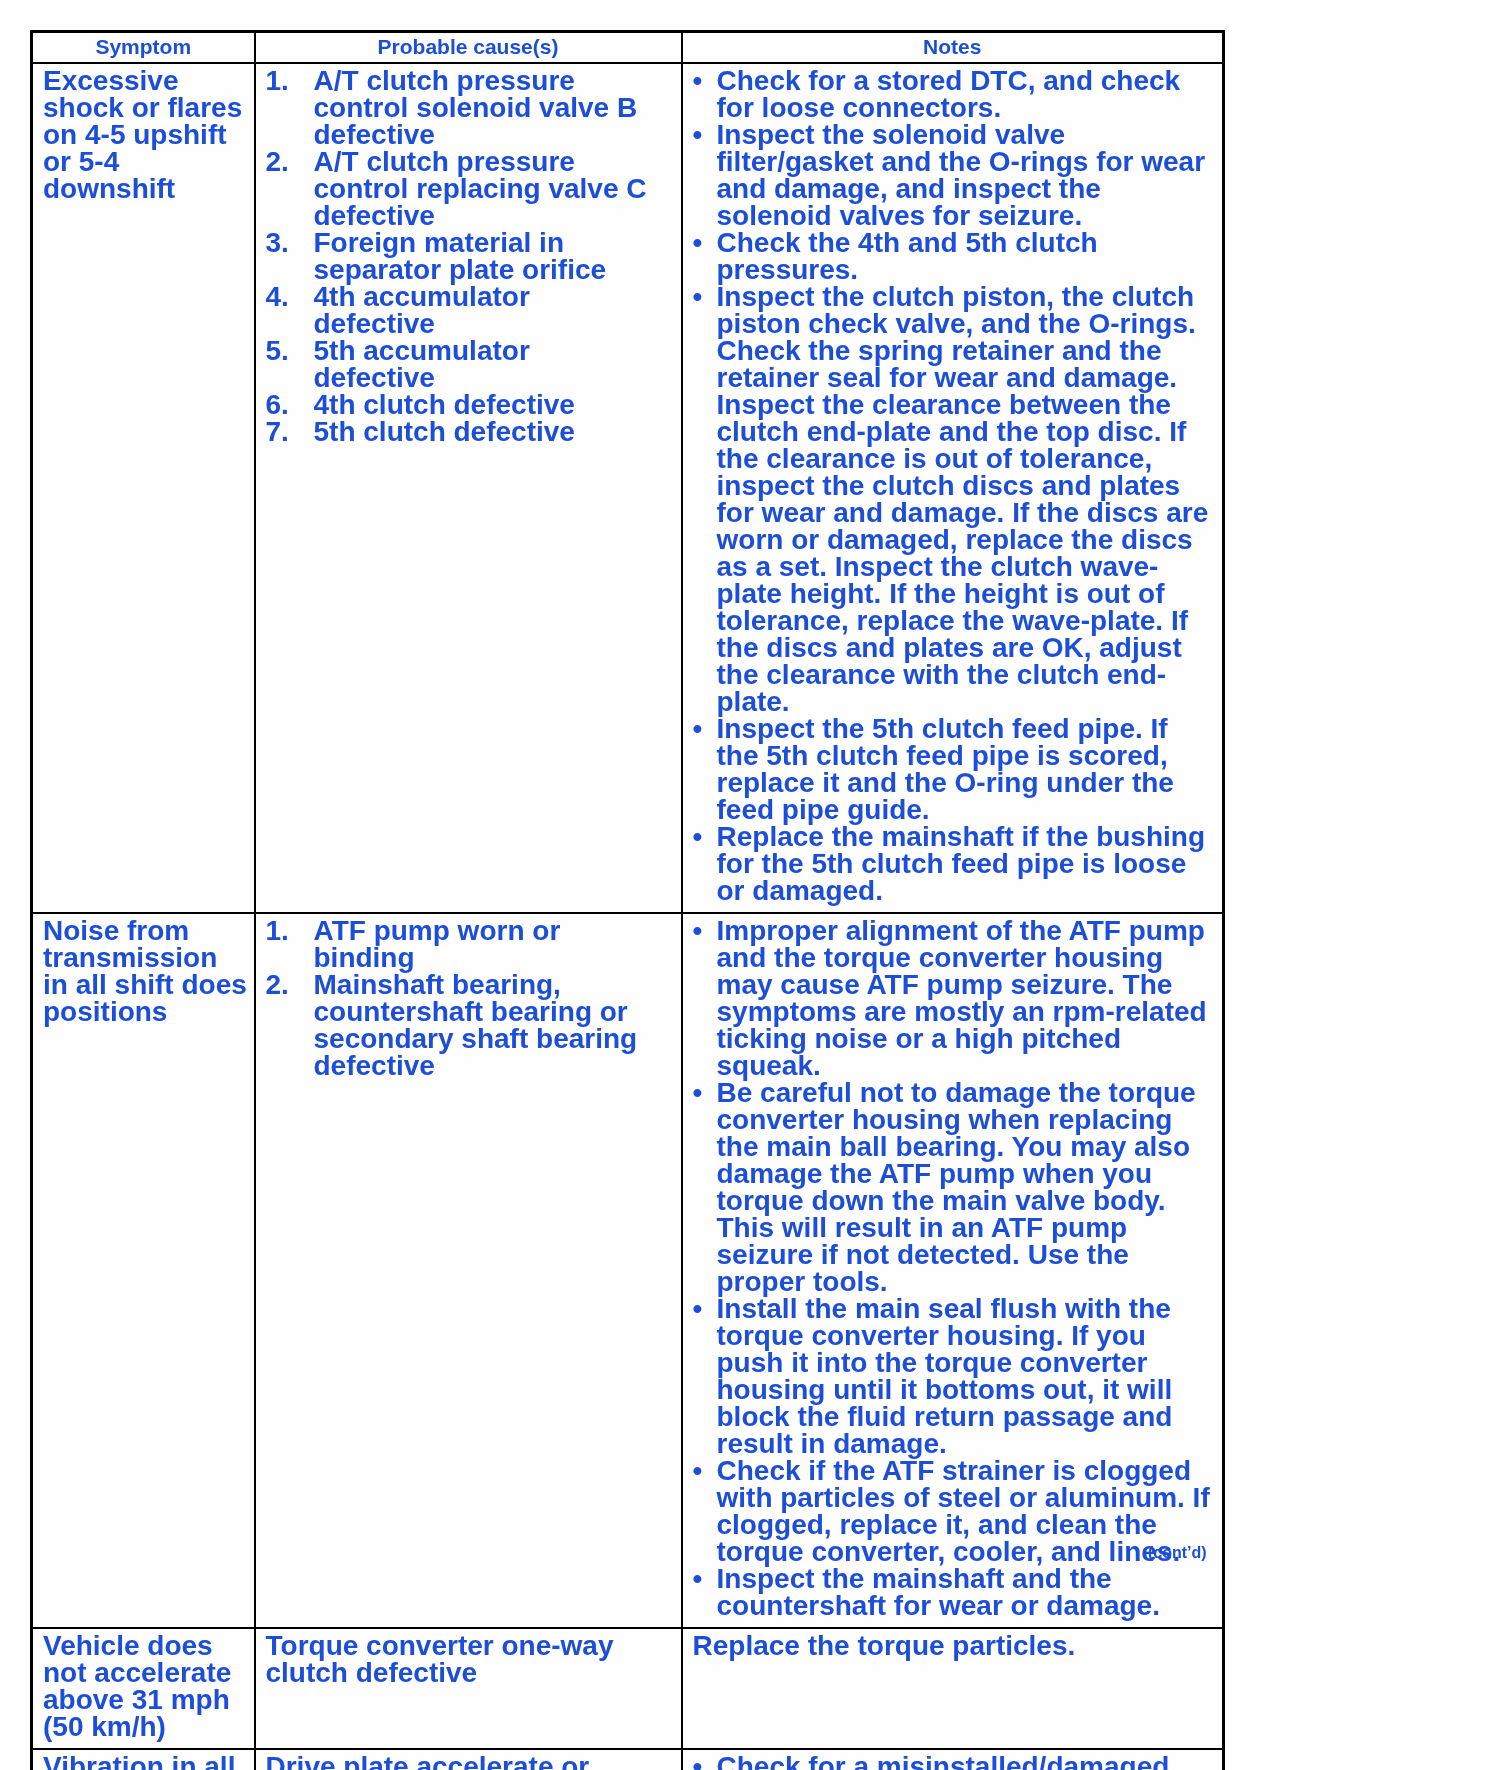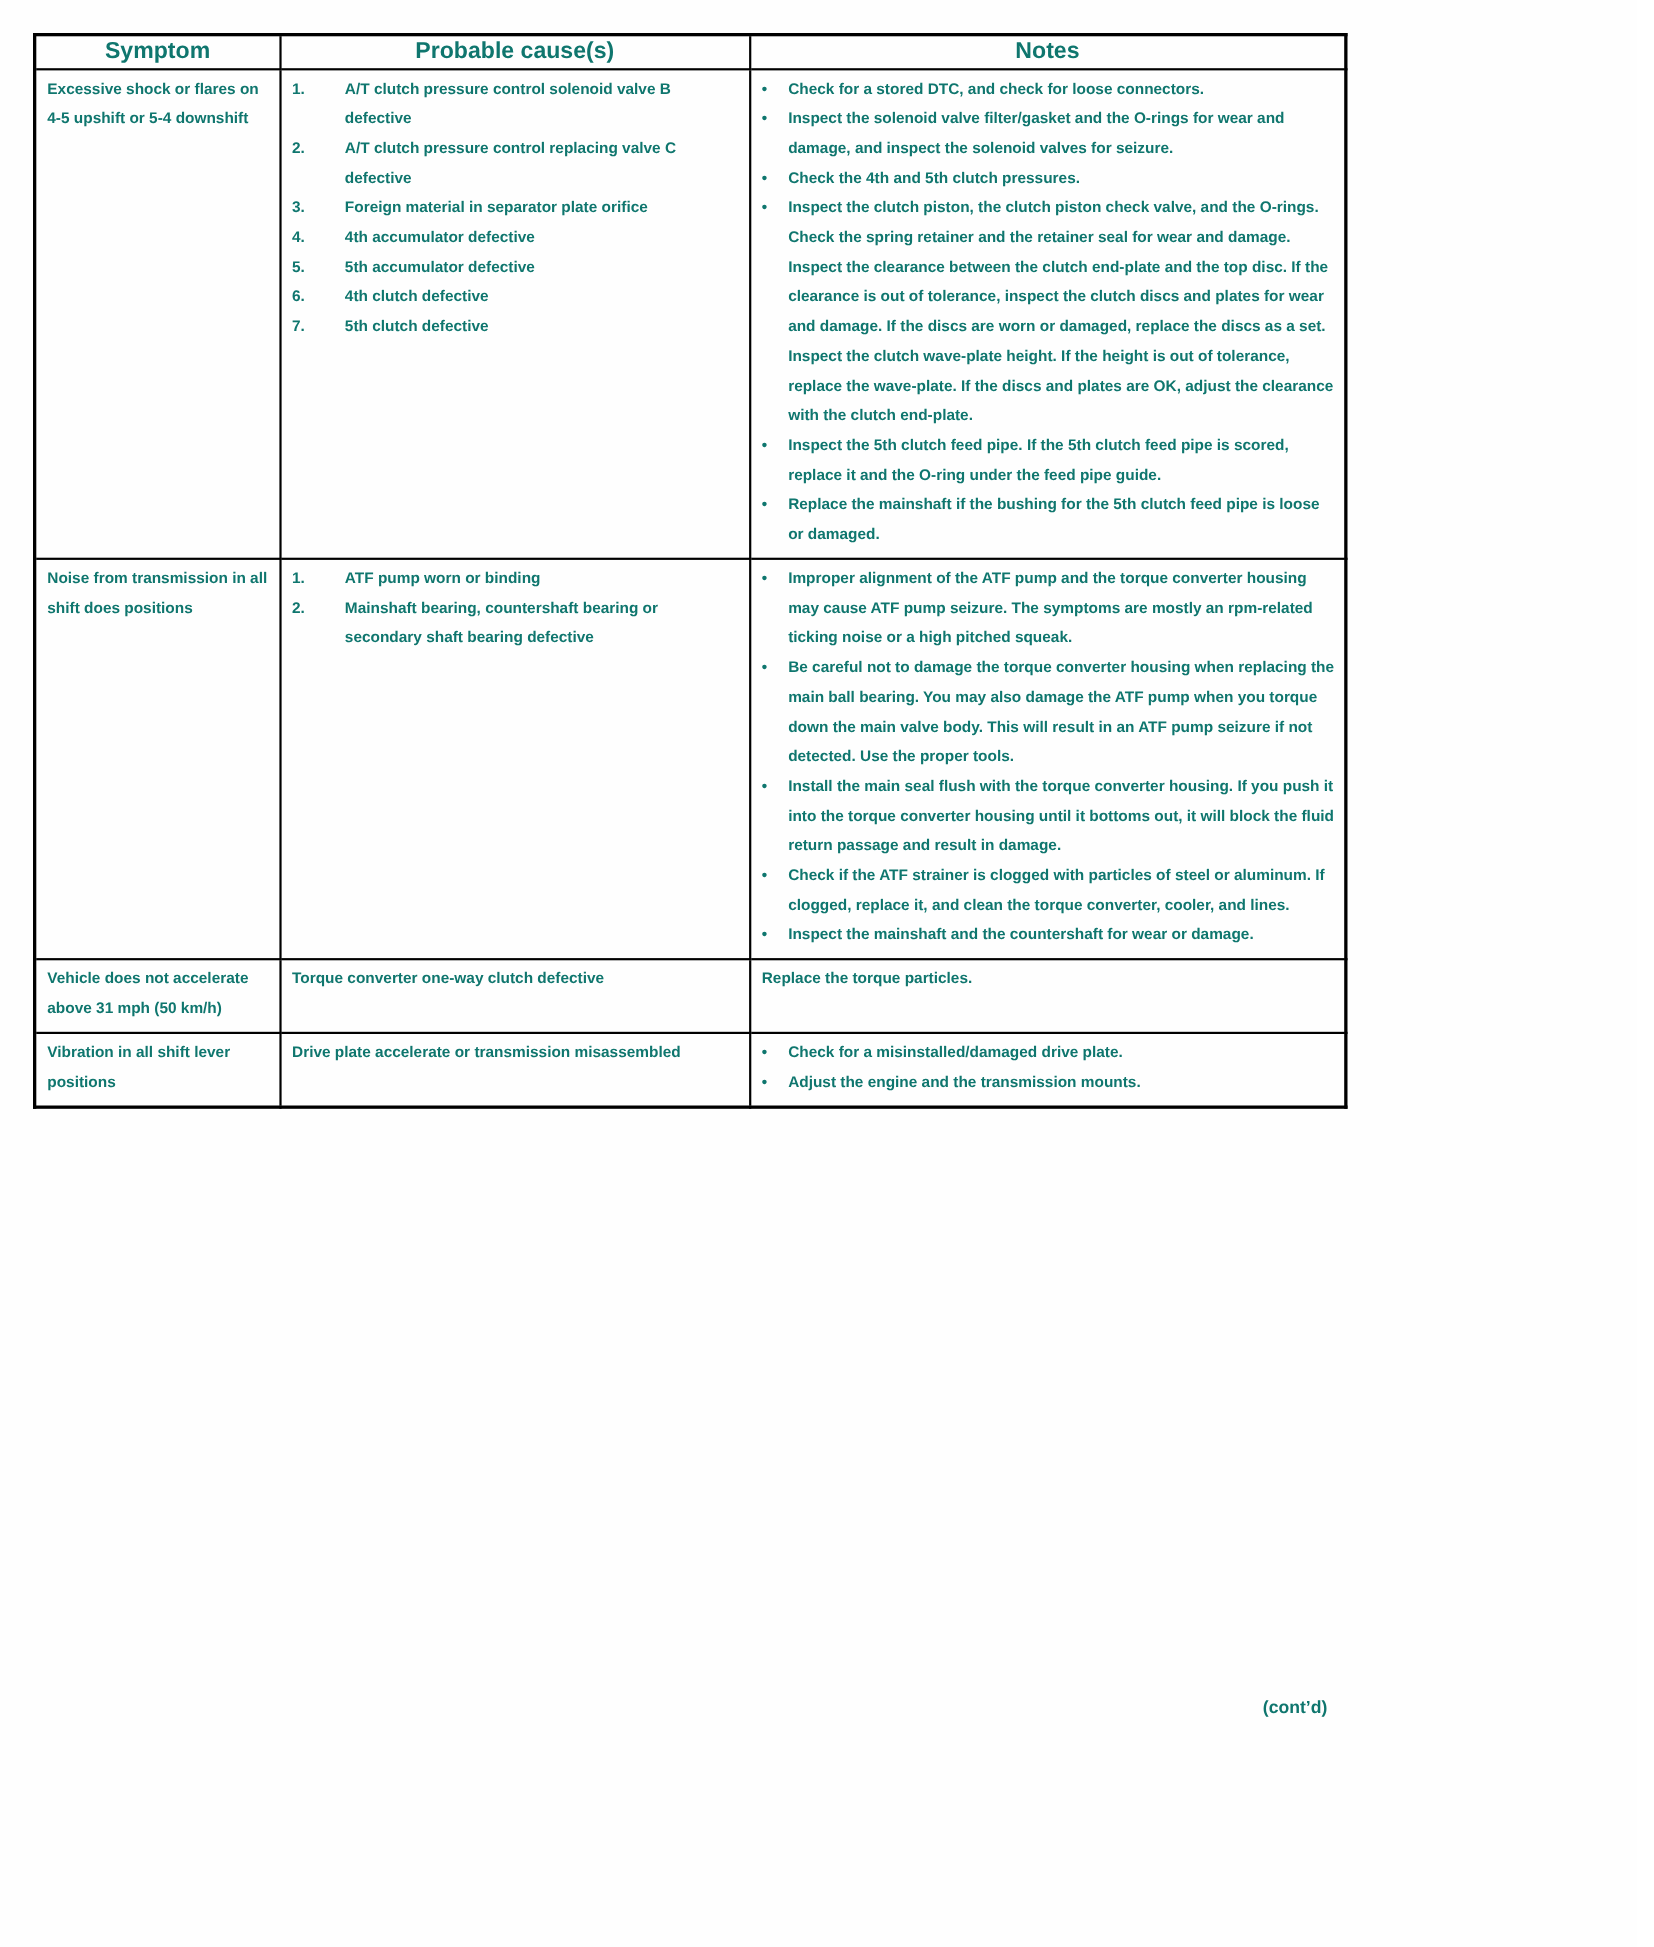--- a/index.html
+++ b/index.html
@@ -7,21 +7,21 @@
     padding: 0;
     background: #ffffff;
   }
   .page {
     position: relative;
     width: 1488px;
     height: 1770px;
     background: #fefefe;
     font-family: "Liberation Sans", "DejaVu Sans", sans-serif;
     font-weight: bold;
-    color: #0f766e;
+    color: #1d4ed8;
     overflow: hidden;
   }
   table.doc-table {
     position: absolute;
     left: 30px;
     top: 30px;
     width: 1192px;
     table-layout: fixed;
     border-collapse: collapse;
     border: 3px solid #000;
@@ -31,21 +31,21 @@
     border: 2px solid #000;
     vertical-align: top;
   }
   .doc-table th {
     font-size: 21px;
     line-height: 24px;
     padding: 2px 4px 3px 4px;
     text-align: center;
   }
   .doc-table td {
-    font-size: 14px;
+    font-size: 28px;
     line-height: 27px;
     padding: 3px 6px 8px 8px;
     margin-top: 29px;
   }
   td.symptom-cell {
     padding-left: 10px;
     padding-right: 4px;
   }
   td.causes-cell {
     padding-left: 10px;

